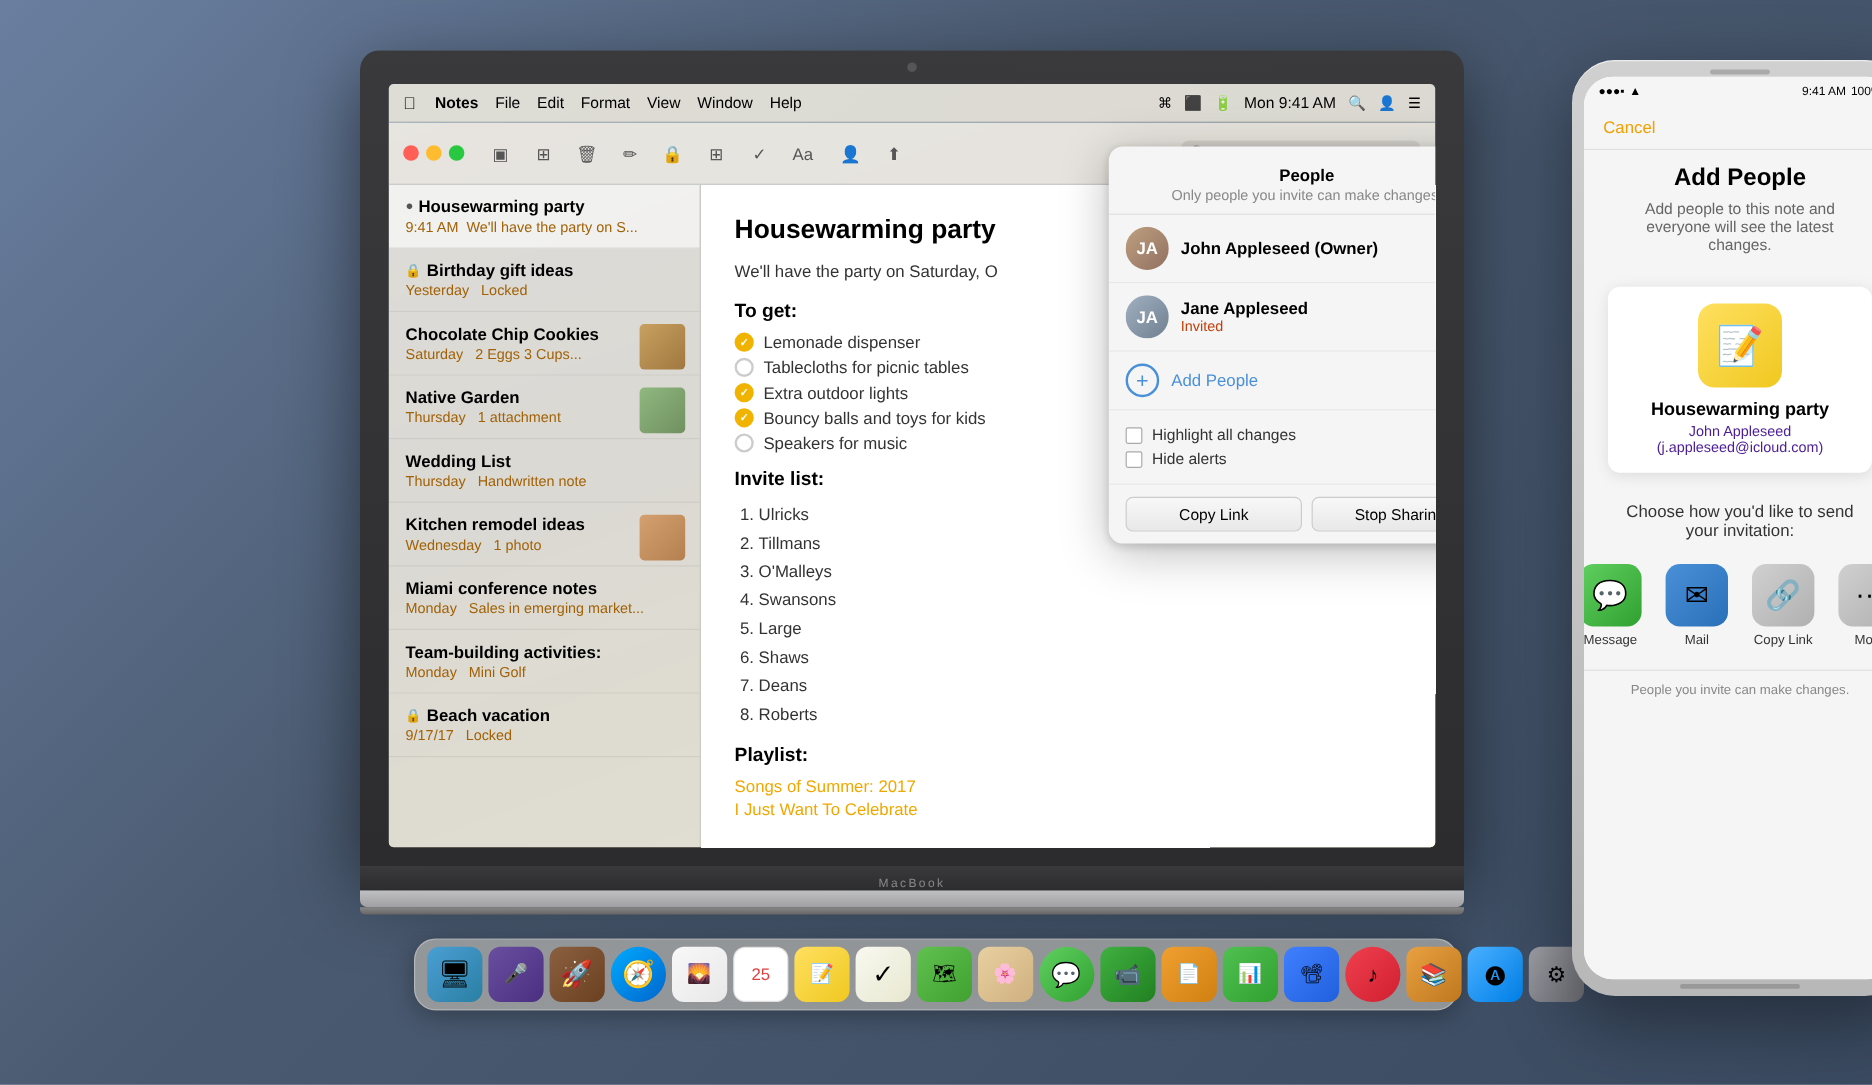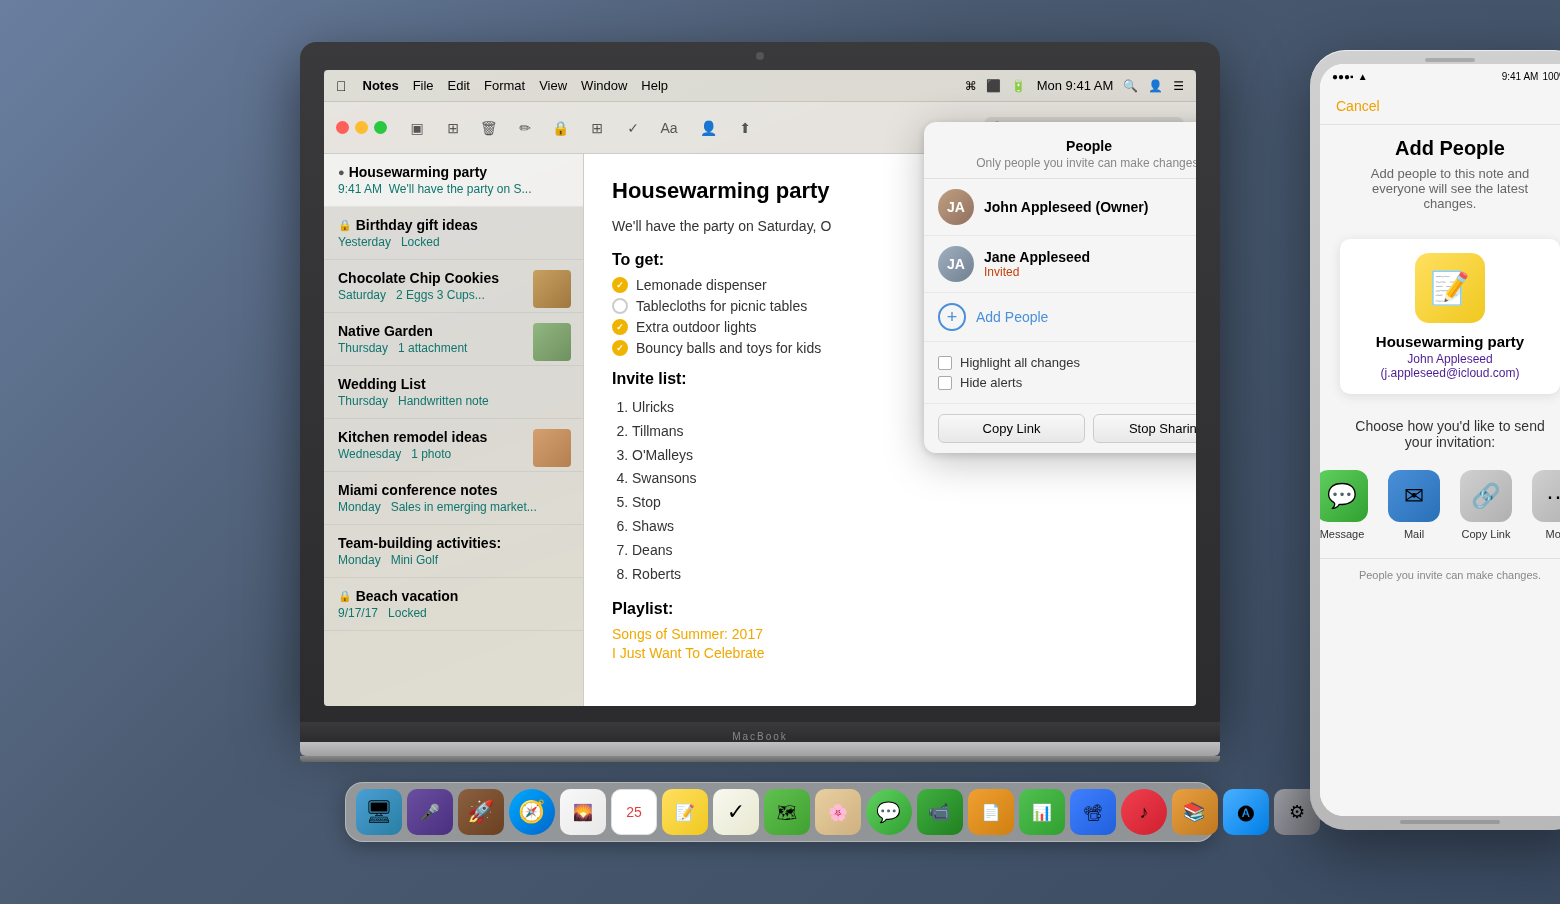--- a/index.html
+++ b/index.html
@@ -206,21 +206,21 @@
     }
 
     .note-title {
       font-size: 14px;
       font-weight: 600;
       color: #000;
     }
 
     .note-meta {
       font-size: 12px;
-      color: #0f766e;
+      color: #a16207;
       margin-top: 2px;
     }
 
     .note-lock-icon {
       font-size: 11px;
       color: #888;
     }
 
     .note-thumbnail {
       position: absolute;
@@ -883,28 +883,32 @@
               <span>Tablecloths for picnic tables</span>
             </div>
             <div class="checklist-item">
               <div class="check-circle checked"></div>
               <span>Extra outdoor lights</span>
             </div>
             <div class="checklist-item">
               <div class="check-circle checked"></div>
               <span>Bouncy balls and toys for kids</span>
             </div>
+            <div class="checklist-item">
+              <div class="check-circle"></div>
+              <span>Speakers for music</span>
+            </div>
 
             <h2>Invite list:</h2>
             <ol class="invite-list">
               <li>Ulricks</li>
               <li>Tillmans</li>
               <li>O'Malleys</li>
               <li>Swansons</li>
-              <li>Stop</li>
+              <li>Large</li>
               <li>Shaws</li>
               <li>Deans</li>
               <li>Roberts</li>
             </ol>
 
             <h2>Playlist:</h2>
             <a class="playlist-link">Songs of Summer: 2017</a>
             <a class="playlist-link">I Just Want To Celebrate</a>
           </div>
         </div>

